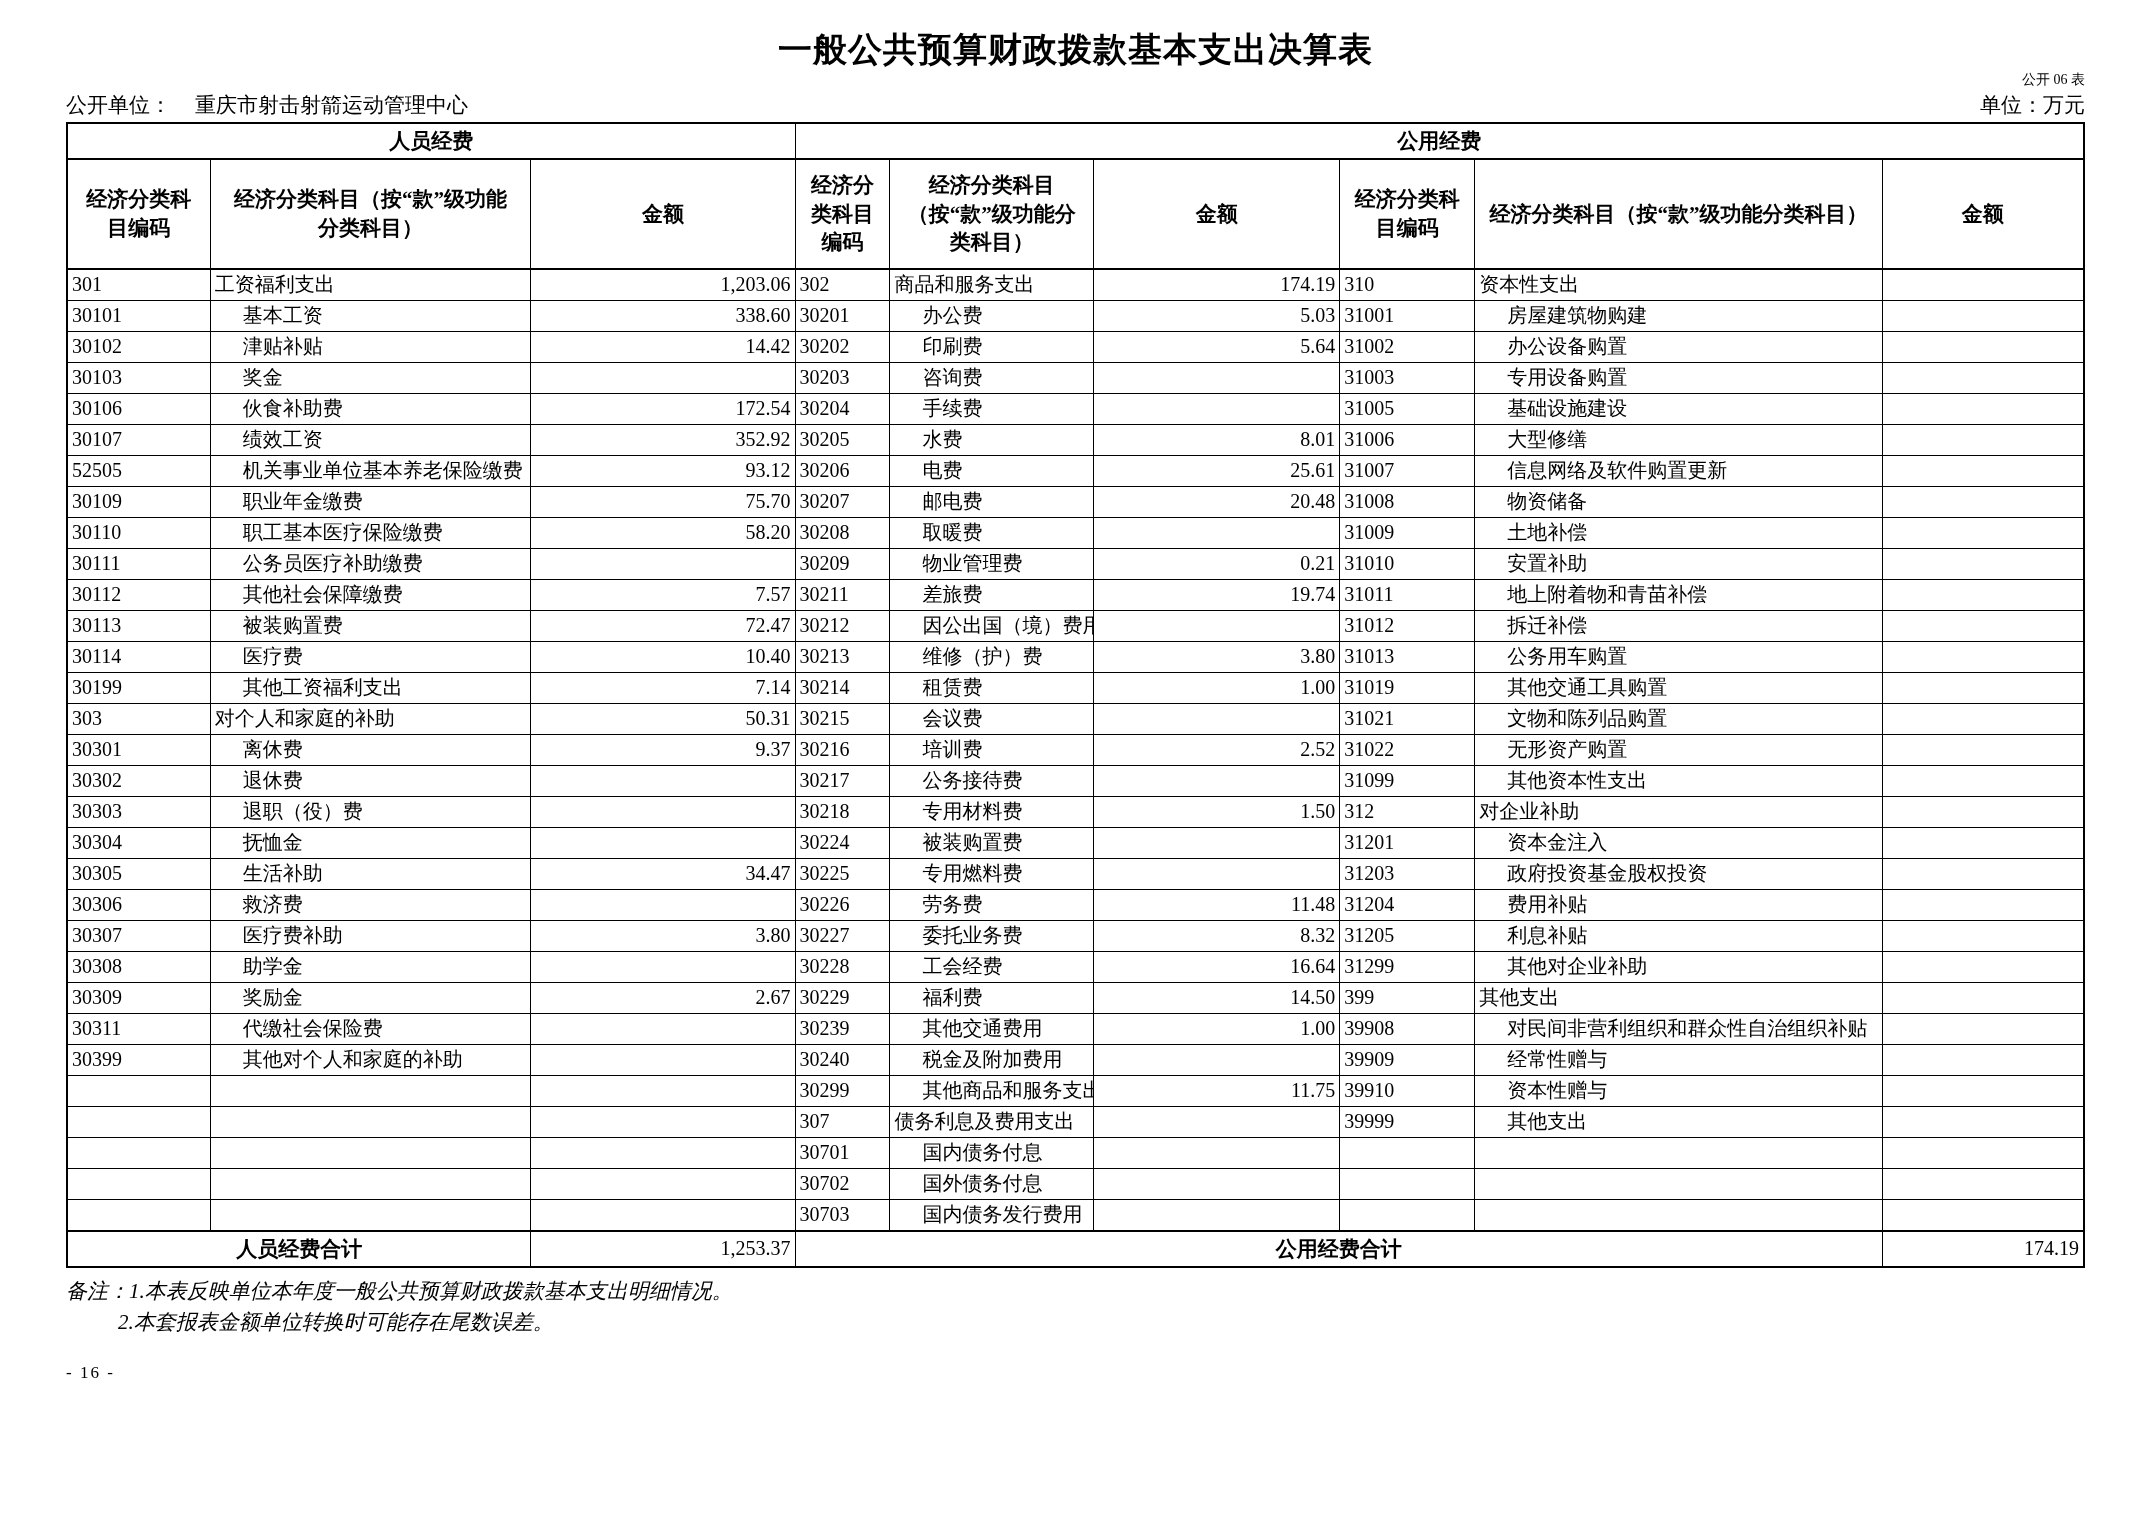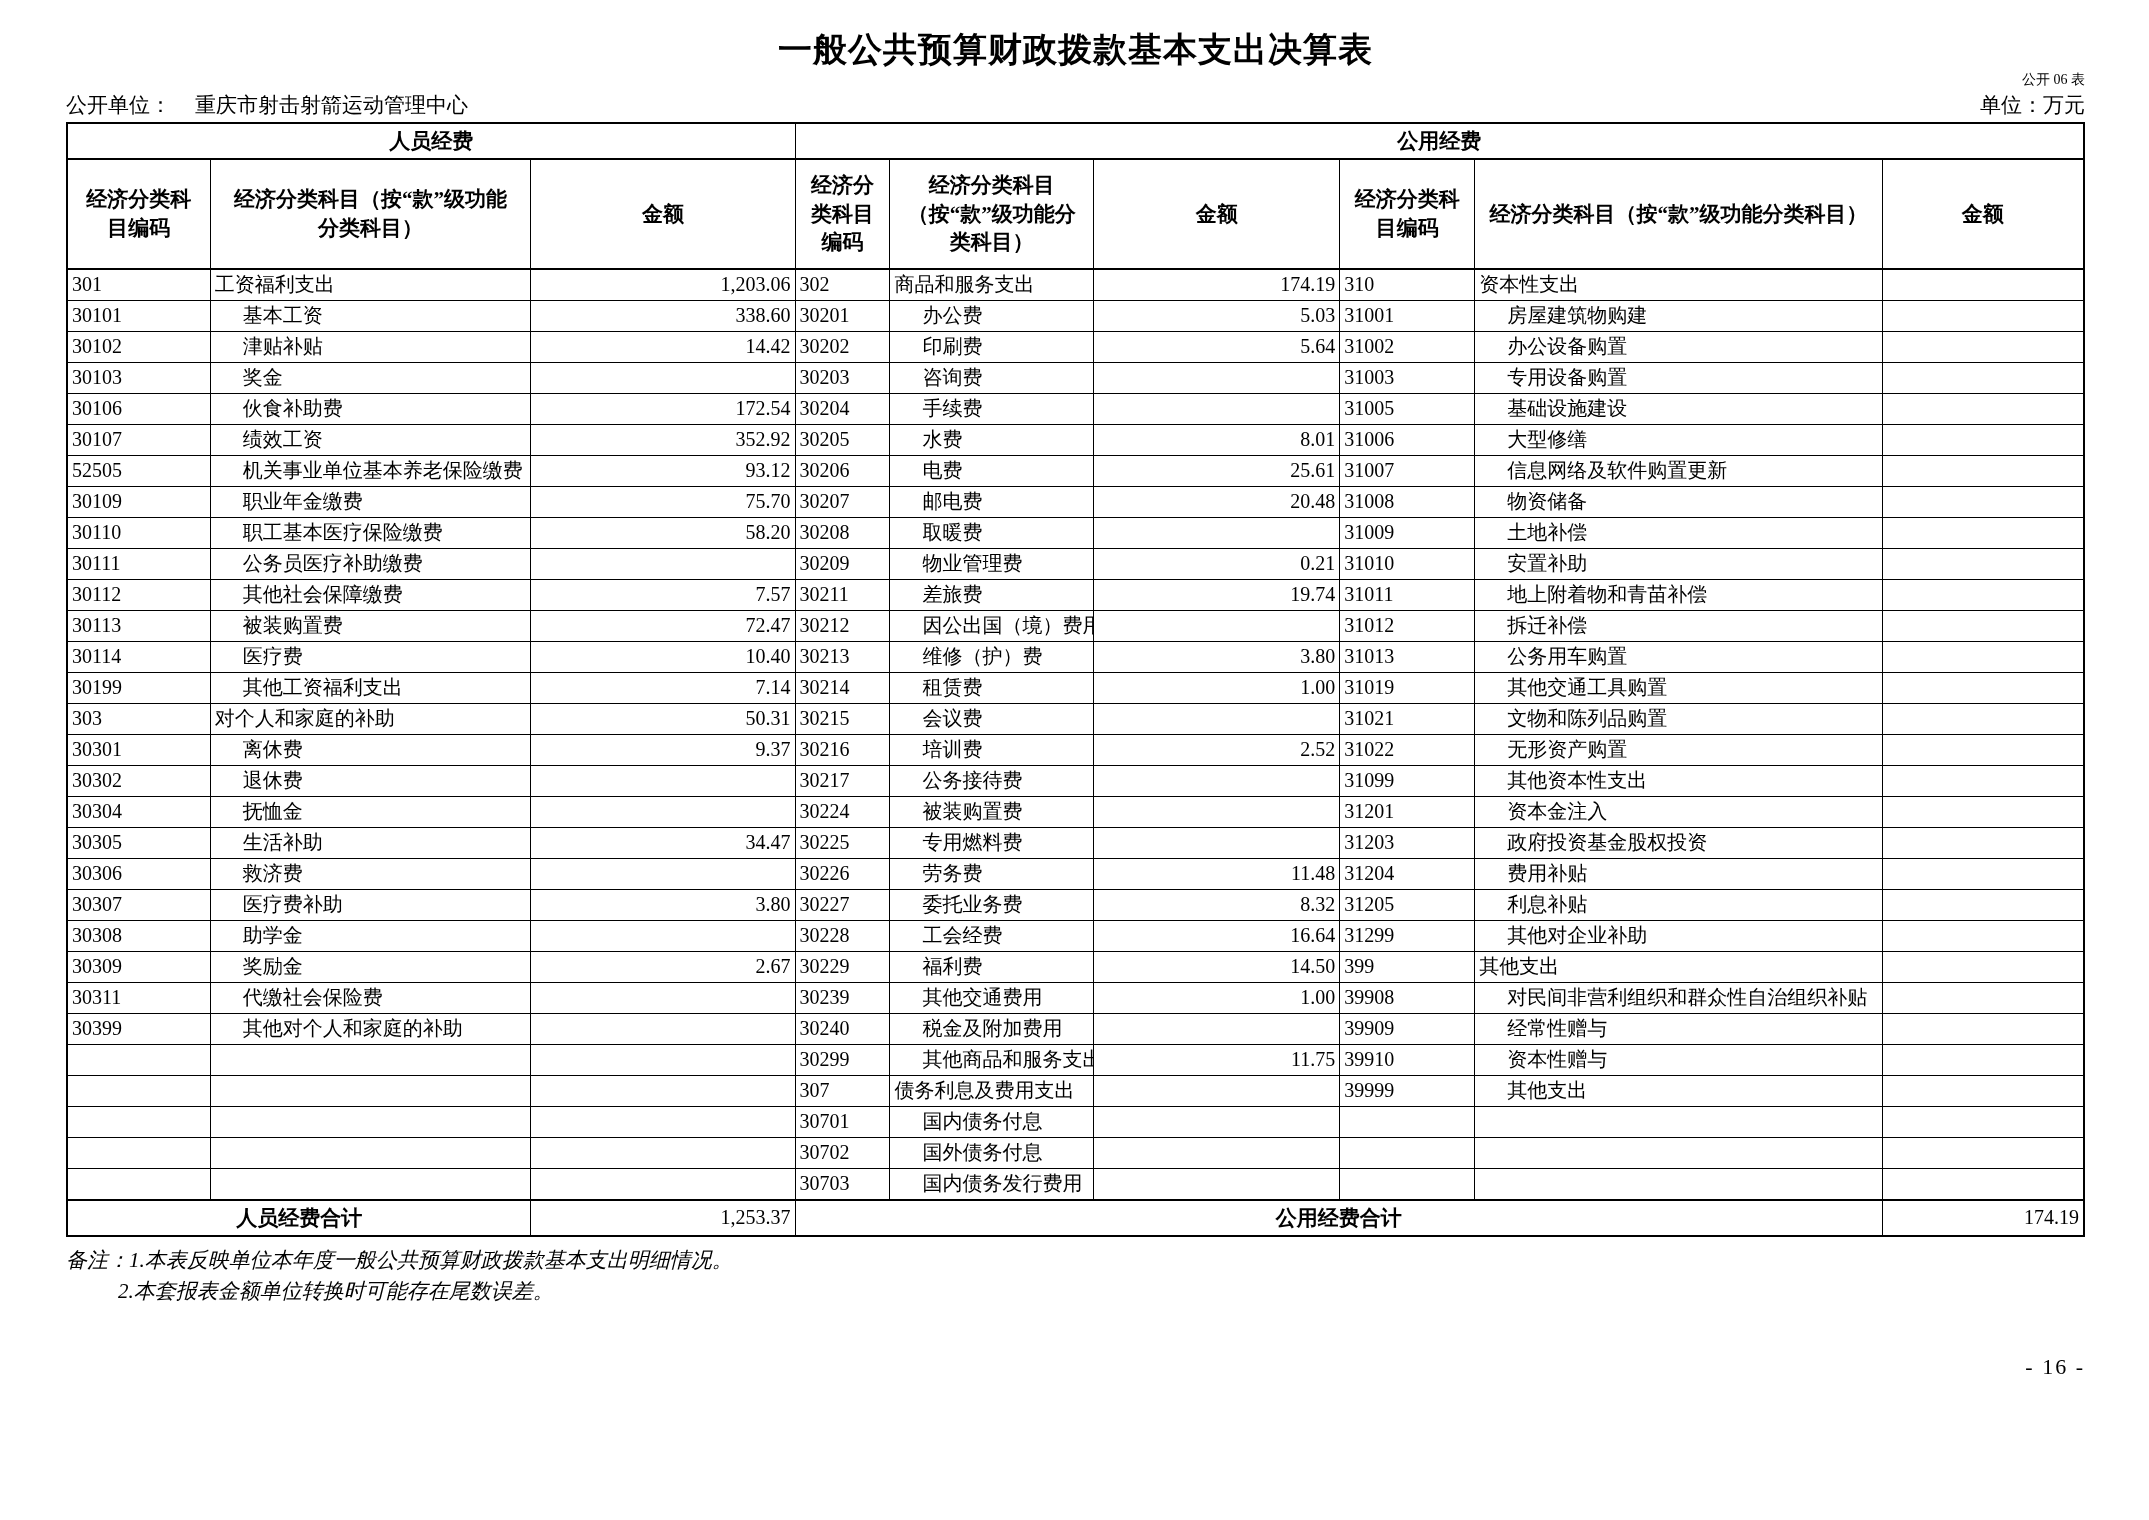--- a/index.html
+++ b/index.html
@@ -45,21 +45,21 @@
 
   tfoot td {
     border-top:2px solid #000; height:32px; font-size:21px;
     vertical-align:middle; white-space:nowrap;
   }
   tfoot td.total-label { text-align:center; font-weight:bold; }
   tfoot td.amount { text-align:right; padding-right:4px; font-weight:normal; }
 
   .notes { font-size:21px; margin-top:8px; line-height:1.5;font-style:italic; }
   .note-line2 { padding-left:52px; }
-  .page-num { text-align:right; font-size:22px; margin-top:46px; letter-spacing:2px; }
+  .page-num { text-align:left; font-size:17px; margin-top:24px; letter-spacing:2px; }
 </style>
 </head>
 <body>
 
 <div class="sheet">
 
   <h1 class="title">一般公共预算财政拨款基本支出决算表</h1>
 
   <div class="meta-top">公开 06 表</div>
 
@@ -297,20 +297,31 @@
     <td class="label sub">退休费</td>
     <td class="amount"></td>
     <td class="code">30217</td>
     <td class="label sub">公务接待费</td>
     <td class="amount"></td>
     <td class="code">31099</td>
     <td class="label sub">其他资本性支出</td>
     <td class="amount"></td>
   </tr>
 
+  <tr class="data-row">
+    <td class="code">30303</td>
+    <td class="label sub">退职（役）费</td>
+    <td class="amount"></td>
+    <td class="code">30218</td>
+    <td class="label sub">专用材料费</td>
+    <td class="amount">1.50</td>
+    <td class="code">312</td>
+    <td class="label">对企业补助</td>
+    <td class="amount"></td>
+  </tr>
 
   <tr class="data-row">
     <td class="code">30304</td>
     <td class="label sub">抚恤金</td>
     <td class="amount"></td>
     <td class="code">30224</td>
     <td class="label sub">被装购置费</td>
     <td class="amount"></td>
     <td class="code">31201</td>
     <td class="label sub">资本金注入</td>

